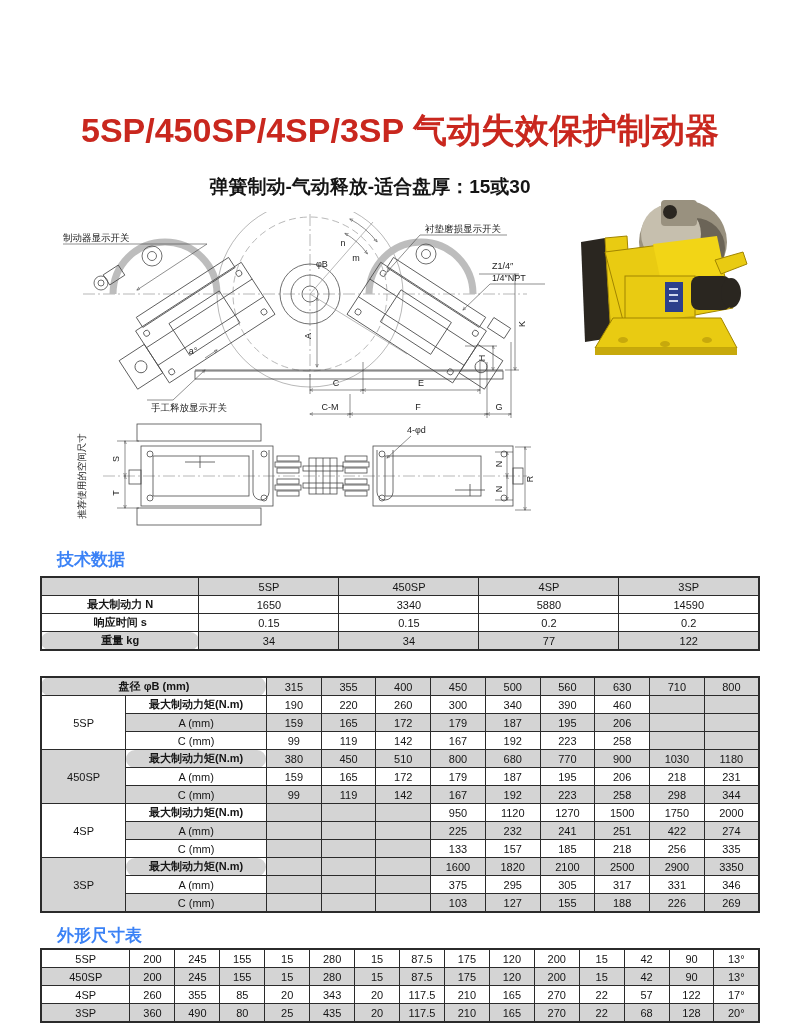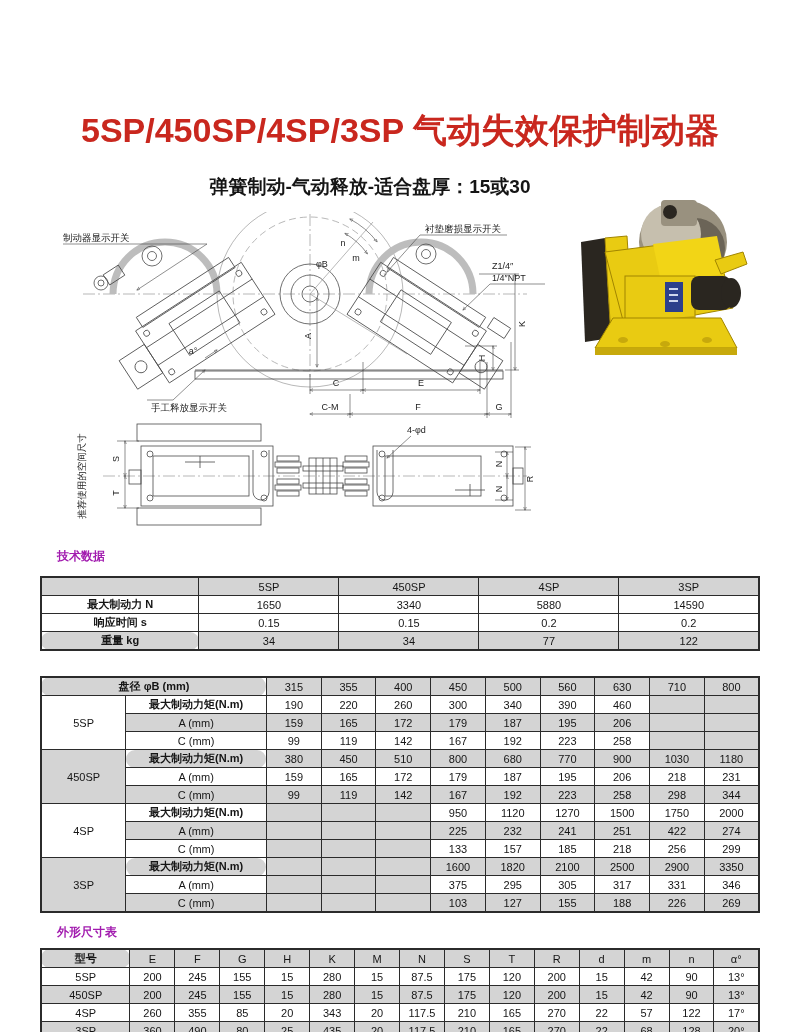--- a/index.html
+++ b/index.html
@@ -2,21 +2,21 @@
 <html style="--red: #c9271e; --row-gray: #d4d4d4; --ylw: #e9cb12;"><head>
 <meta charset="utf-8">
 <style>
   html,body{margin:0;padding:0;background:#fff;}
   .page{position:relative;width:800px;height:1032px;background:#fff;overflow:hidden;
         font-family:"Liberation Sans","DejaVu Sans",sans-serif;color:#111;margin-top:32px;}
   .title{position:absolute;top:76px;left:0;width:100%;text-align:center;
          font-size:34px;font-weight:bold;color:var(--red);letter-spacing:0px;white-space:nowrap;}
   .subtitle{position:absolute;top:142px;left:0;width:740px;text-align:center;
             font-size:19px;font-weight:bold;color:#151515;}
-  .sec{position:absolute;left:57px;font-size:12px;font-weight:bold;color:#a21caf;}
+  .sec{position:absolute;left:57px;font-size:17px;font-weight:bold;color:#3b82f6;}
   .sec1{top:516px;}
   .sec2{top:892px;}
   .note{position:absolute;left:57px;top:1011px;font-size:12px;font-weight:bold;color:#222;}
   .drawing{position:absolute;left:55px;top:180px;}
   .photo{position:absolute;left:565px;top:158px;}
   table.tbl{position:absolute;left:40px;width:720px;border-collapse:collapse;
             table-layout:fixed;font-size:11px;border:2px solid #2b2b2b;}
   #tech-table{top:544px;}
   #torque-table{top:644px;}
   #dims-table{top:916px;}
@@ -447,21 +447,21 @@
         <tr>
           <th>C (mm)</th>
           <td class="na"></td>
           <td class="na"></td>
           <td class="na"></td>
           <td>133</td>
           <td>157</td>
           <td>185</td>
           <td>218</td>
           <td>256</td>
-          <td>299</td>
+          <td>335</td>
         </tr>
         <tr class="g">
           <th class="gm" rowspan="3">3SP</th>
           <th class="cn">最大制动力矩(N.m)</th>
           <td class="na"></td>
           <td class="na"></td>
           <td class="na"></td>
           <td>1600</td>
           <td>1820</td>
           <td>2100</td>
@@ -510,37 +510,20 @@
         <col style="width:6.26%">
         <col style="width:6.26%">
       <col style="width:6.26%">
         <col style="width:6.26%">
         <col style="width:6.26%">
         <col style="width:6.26%">
       <col style="width:6.26%">
         <col style="width:6.26%">
     </colgroup>
     <tbody>
-        <tr class="g">
-          <th class="cn">型号</th>
-          <th>E</th>
-          <th>F</th>
-          <th>G</th>
-          <th>H</th>
-          <th>K</th>
-          <th>M</th>
-          <th>N</th>
-          <th>S</th>
-          <th>T</th>
-          <th>R</th>
-          <th>d</th>
-          <th>m</th>
-          <th>n</th>
-          <th>α°</th>
-        </tr>
         <tr>
           <th>5SP</th>
           <td>200</td>
           <td>245</td>
           <td>155</td>
           <td>15</td>
           <td>280</td>
           <td>15</td>
           <td>87.5</td>
           <td>175</td>

